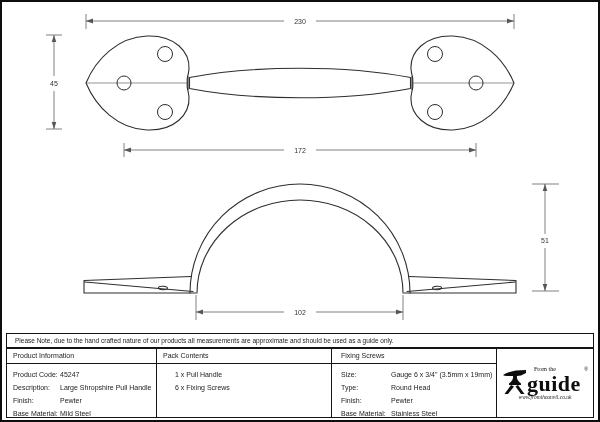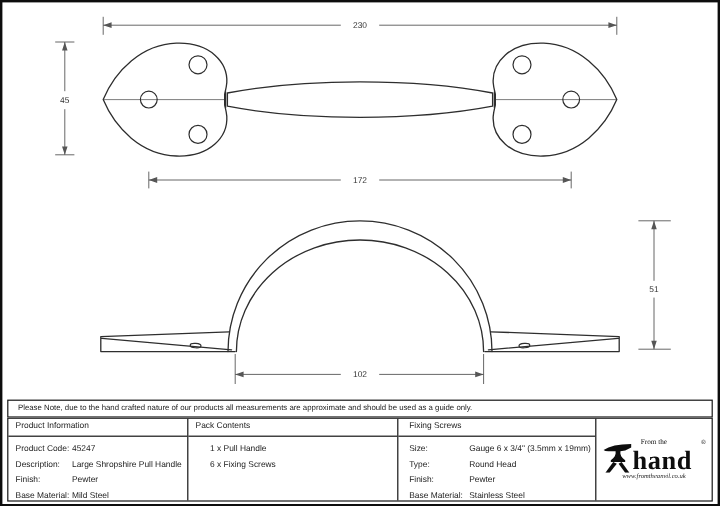--- a/index.html
+++ b/index.html
@@ -166,20 +166,20 @@
     <div class="col col4">
       <div class="logo">
         <div class="logo-main">
           <svg class="a-glyph" width="26" height="26" viewBox="0 0 26 26">
             <path fill="#0d0d0d" d="M1,7 Q8,2 24,2 L24,5 L19,7.5 L15,8 C14.5,11 16,13.5 19,15.5 L19,17 L7,17 L7,15.5 C10,13.5 11.5,11 11,8 L5,8 Q2,8 1,7 Z"></path>
             <path fill="#0d0d0d" d="M9,17 L2.5,26 L6,26 L12,18.5 Z"></path>
             <path fill="#0d0d0d" d="M16,17 L22.5,26 L19,26 L13.5,18.5 Z"></path>
           </svg>
           <span class="fromthe">From the</span>
           <span class="reg">®</span>
-          <span class="nvil">hand</span>
+          <span class="nvil">guide</span>
         </div>
         <div class="website">www.fromtheanvil.co.uk</div>
       </div>
     </div>
 
   </div>
 </div>
 
 </body></html>

